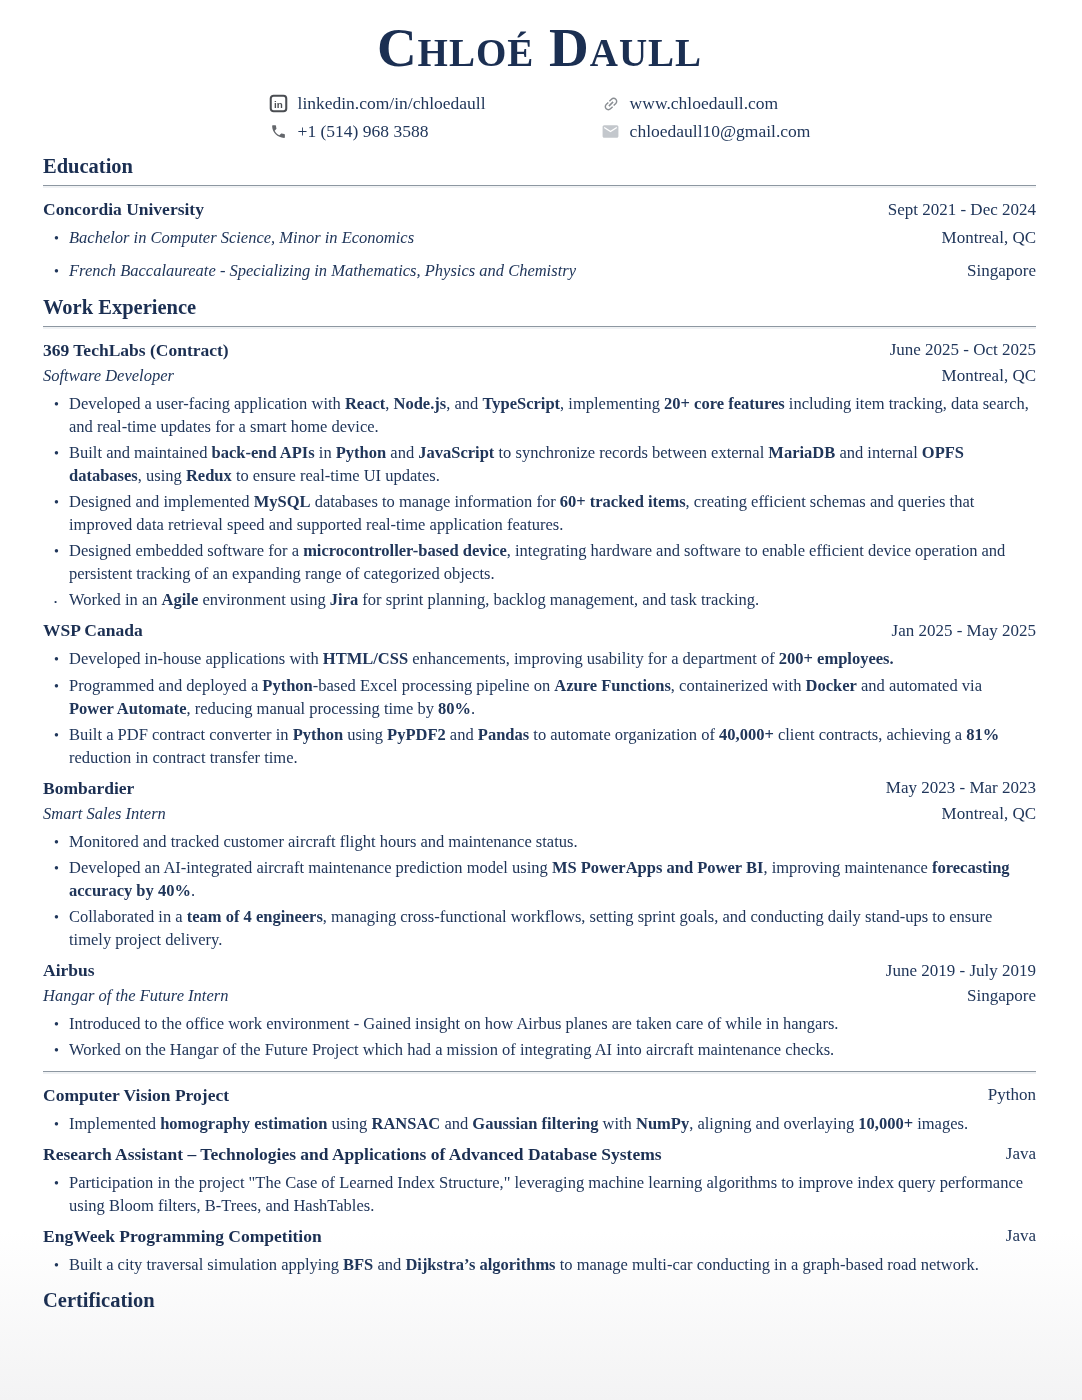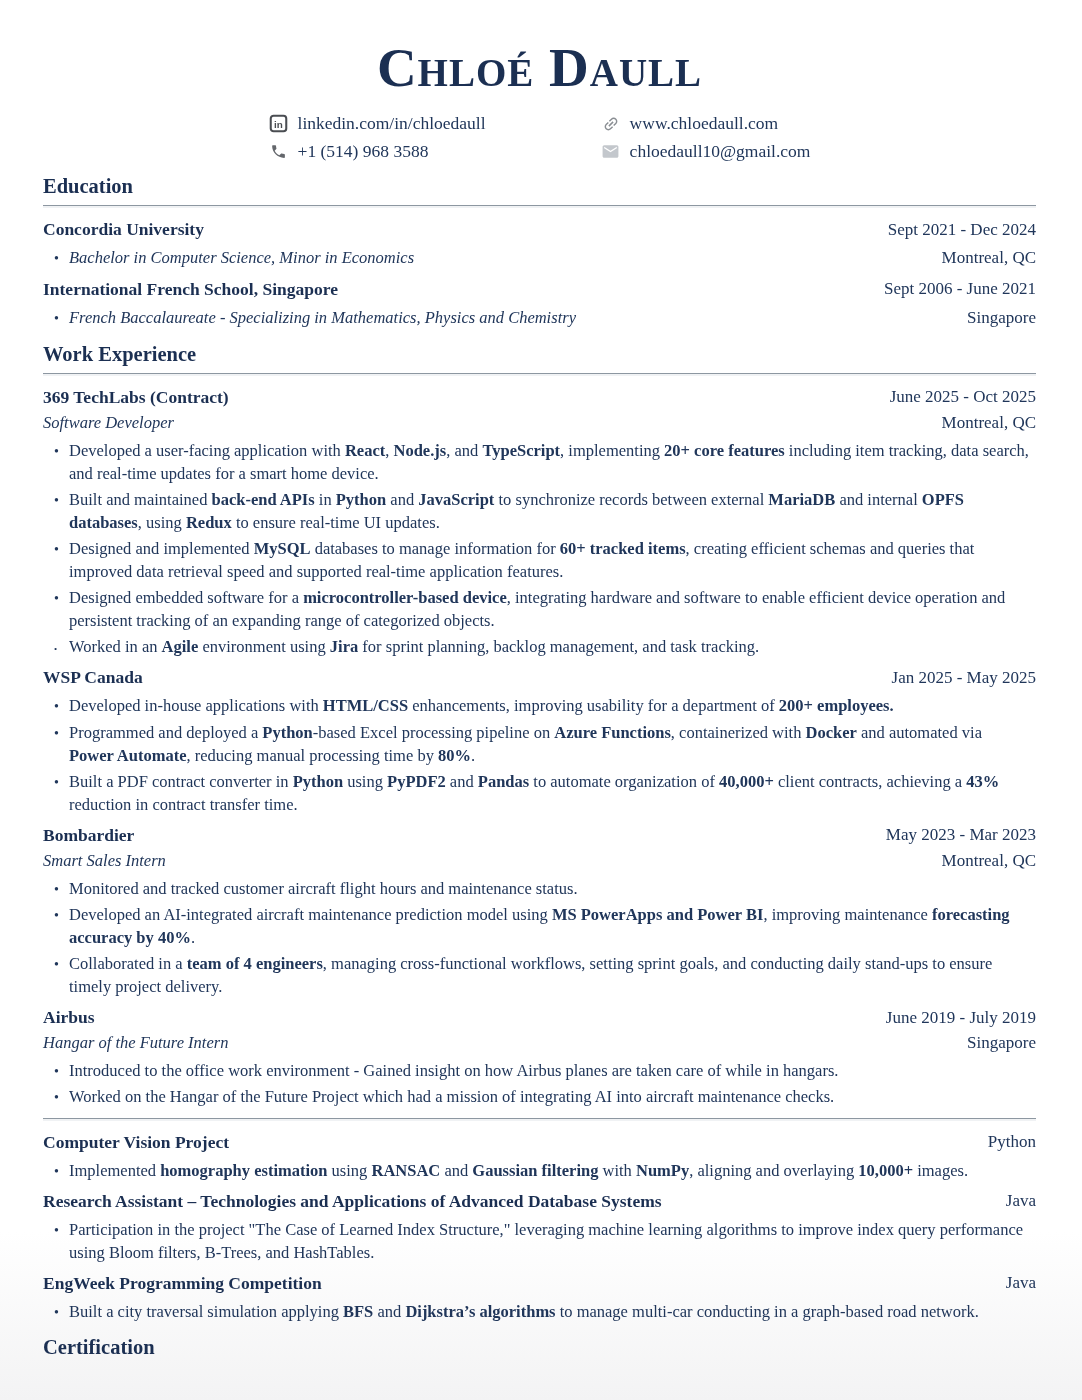--- a/index.html
+++ b/index.html
@@ -6,21 +6,21 @@
     --text:#20365a;
     --heading:#1b2f52;
     --rule-dark:#8d97a1;
     --rule-light:#e2e5e9;
   }
   *{box-sizing:border-box;}
   html,body{margin:0;padding:0;background:#ffffff;}
   .page{
     width:1082px;height:1400px;margin:0 auto;
     background:linear-gradient(180deg,#ffffff 0%,#ffffff 88%,#f3f3f4 100%);
-    padding:30px 46px 0 43px;
+    padding:10px 46px 0 43px;
     font-family:"Liberation Serif","DejaVu Serif",serif;
     color:var(--text);
     overflow:hidden;
   }
   .name{
     text-align:center;
     font-variant:small-caps;
     font-weight:bold;
     font-size:55px;
     letter-spacing:1px;
@@ -117,24 +117,20 @@
           </div>
           <div class="bullets">
             <div class="bullet italic">
               <span class="marker">•</span>
               <span class="bcontent"><span>Bachelor in Computer Science, Minor in Economics</span></span>
               <span class="bright">Montreal, QC</span>
             </div>
           </div>
         </div>
         <div class="entry">
-          <div class="row">
-            <span class="etitle">International French School, Singapore</span>
-            <span class="eright">Sept 2006 - June 2021</span>
-          </div>
           <div class="bullets">
             <div class="bullet italic">
               <span class="marker">•</span>
               <span class="bcontent"><span>French Baccalaureate - Specializing in Mathematics, Physics and Chemistry</span></span>
               <span class="bright">Singapore</span>
             </div>
           </div>
         </div>
       </section>
       <section class="section">
@@ -181,21 +177,21 @@
             <div class="bullet">
               <span class="marker">•</span>
               <span class="bcontent"><span>Developed in-house applications with </span><b>HTML/CSS</b><span> enhancements, improving usability for a department of </span><b>200+ employees.</b></span>
             </div>
             <div class="bullet">
               <span class="marker">•</span>
               <span class="bcontent"><span>Programmed and deployed a </span><b>Python</b><span>-based Excel processing pipeline on </span><b>Azure Functions</b><span>, containerized with </span><b>Docker</b><span> and automated via </span><b>Power Automate</b><span>, reducing manual processing time by </span><b>80%</b><span>.</span></span>
             </div>
             <div class="bullet">
               <span class="marker">•</span>
-              <span class="bcontent"><span>Built a PDF contract converter in </span><b>Python</b><span> using </span><b>PyPDF2</b><span> and </span><b>Pandas</b><span> to automate organization of </span><b>40,000+</b><span> client contracts, achieving a </span><b>43%</b><span> reduction in contract transfer time.</span></span>
+              <span class="bcontent"><span>Built a PDF contract converter in </span><b>Python</b><span> using </span><b>PyPDF2</b><span> and </span><b>Pandas</b><span> to automate organization of </span><b>40,000+</b><span> client contracts, achieving a </span><b>81%</b><span> reduction in contract transfer time.</span></span>
             </div>
           </div>
         </div>
         <div class="entry">
           <div class="row">
             <span class="etitle">Bombardier</span>
             <span class="eright">May 2023 - Mar 2023</span>
           </div>
           <div class="row sub-row">
             <span class="esub">Smart Sales Intern</span>

